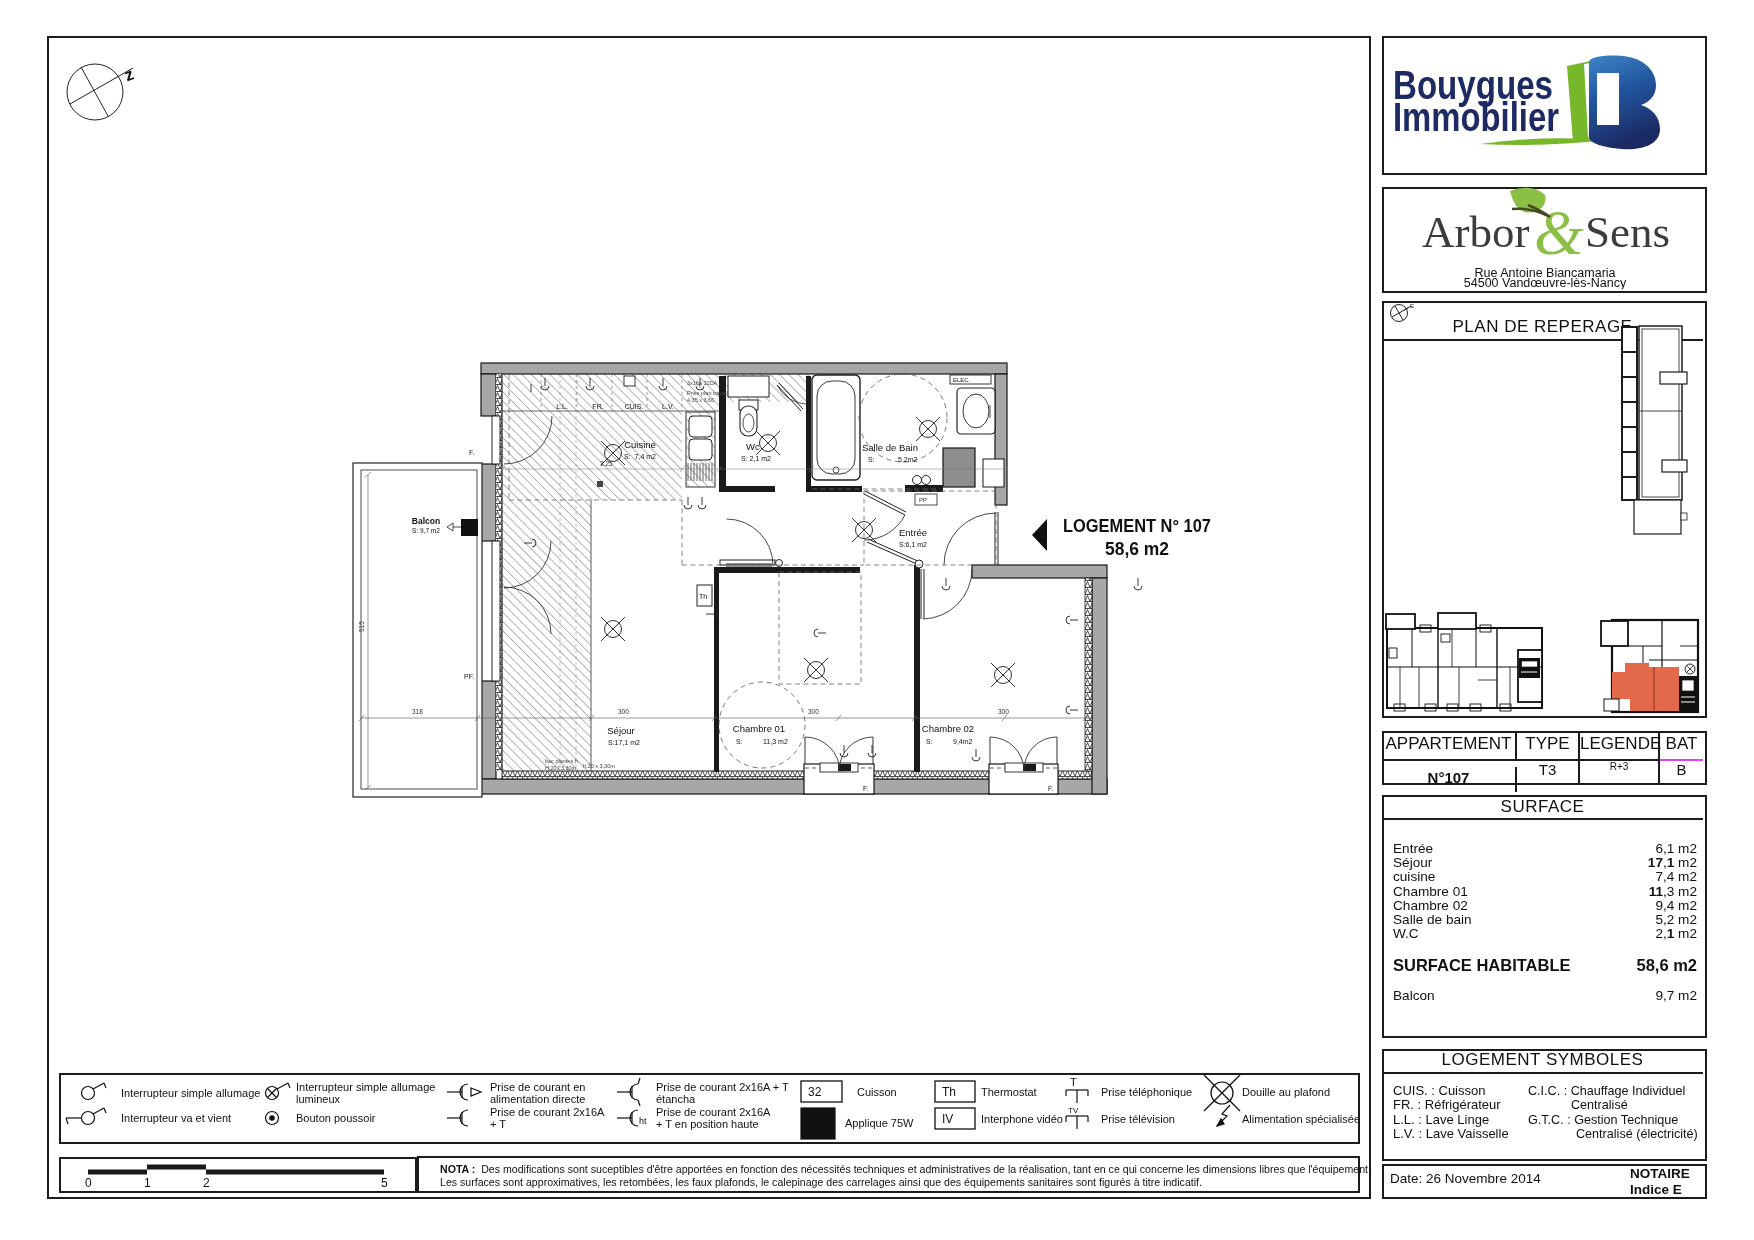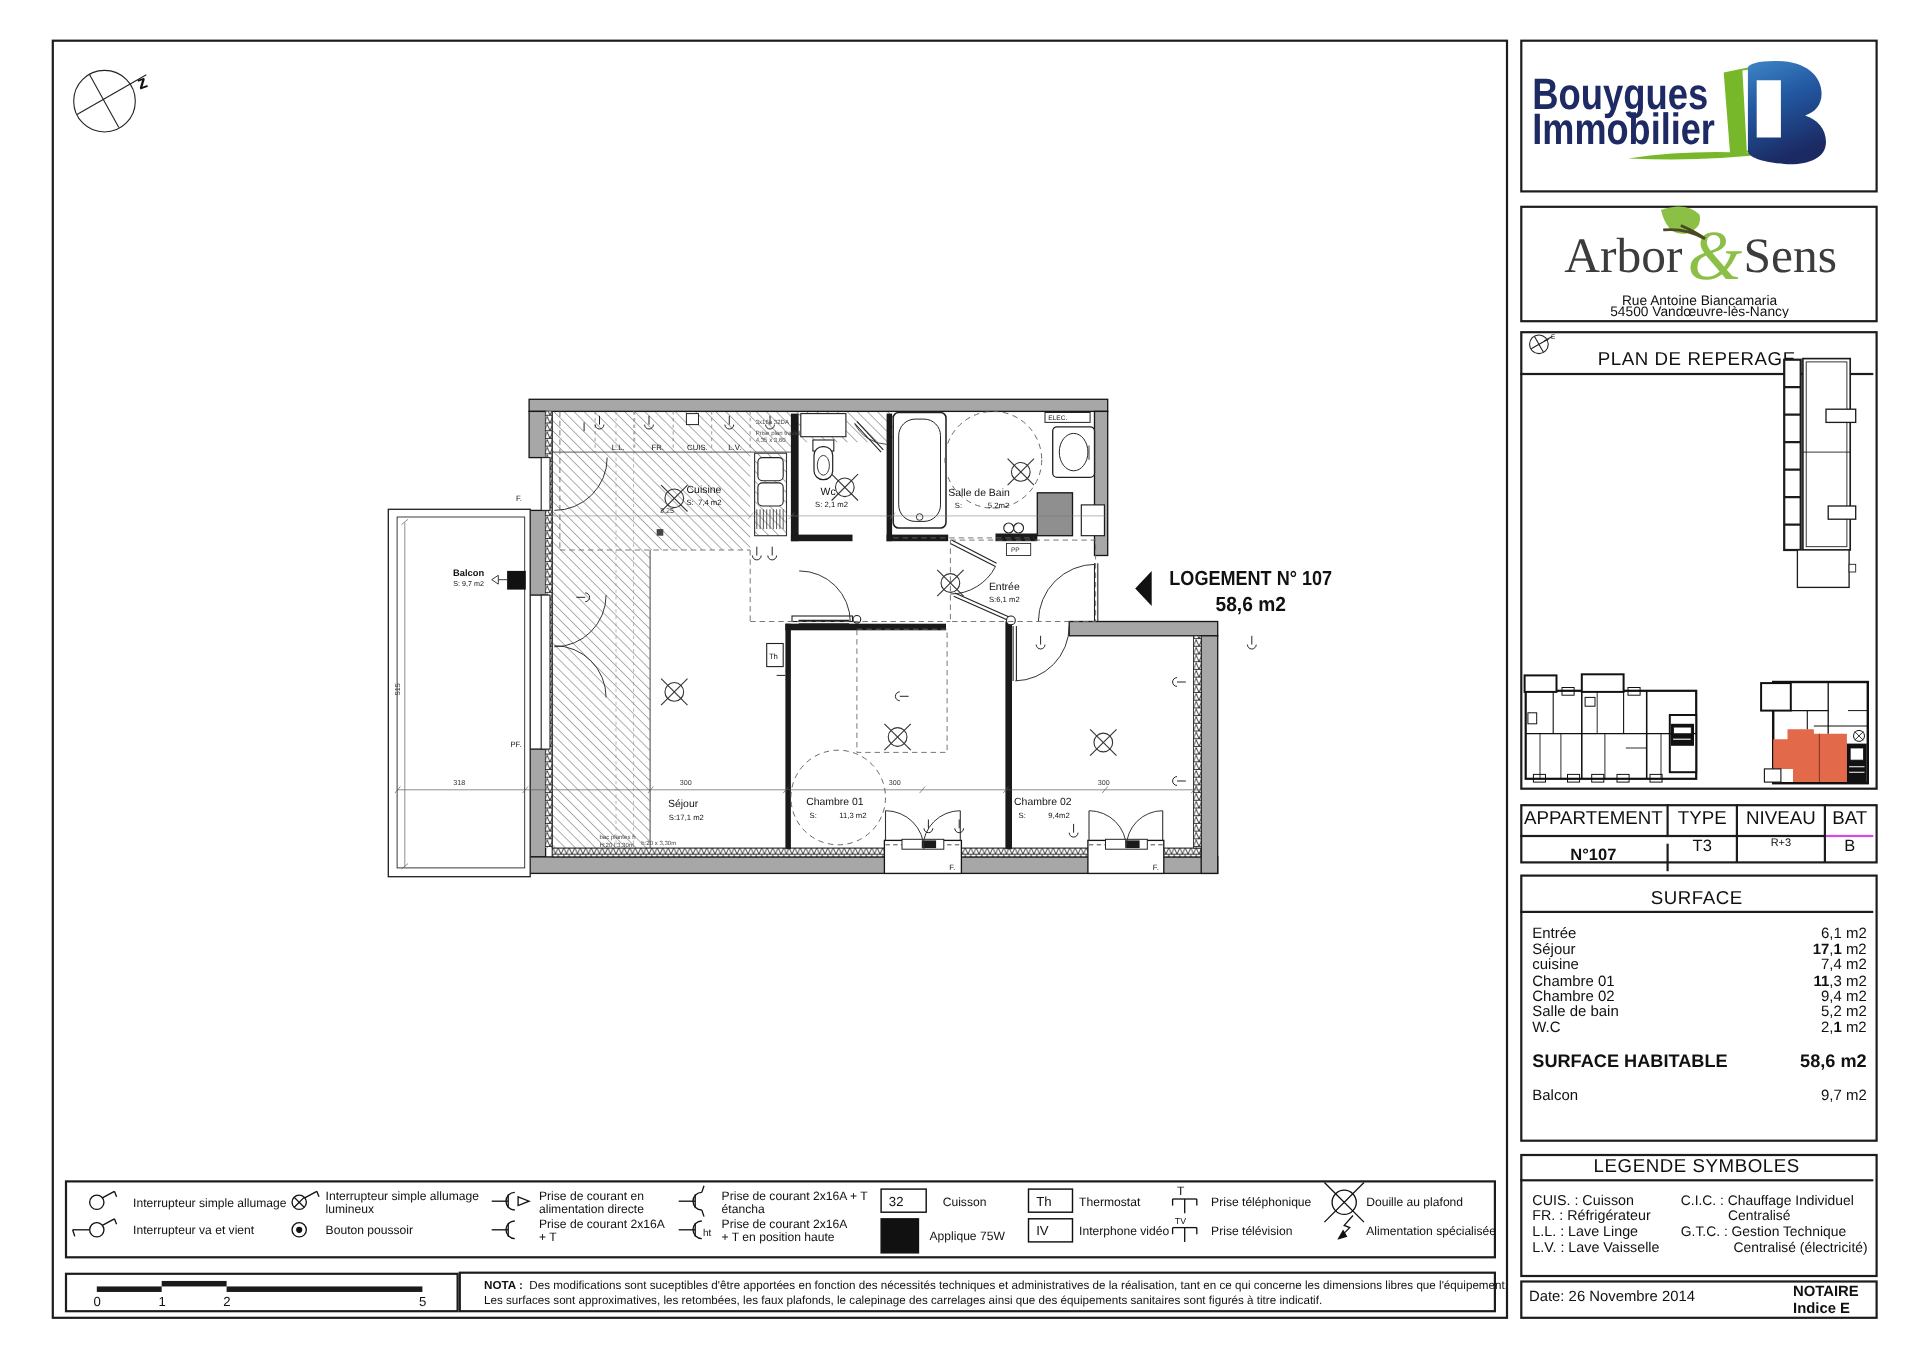--- a/index.html
+++ b/index.html
@@ -615,47 +615,47 @@
   <line x1="1694" y1="665" x2="1686" y2="673" stroke-width="0.8"></line>
   <rect x="1604" y="699" width="15" height="12" fill="#fff" stroke-width="1"></rect>
 </g>
 </svg>
 
 <div class="box" style="left:1382px;top:731px;width:321px;height:50px;"></div>
 
 <div class="abs" style="left:1382px;top:731px;width:321px;height:51px;font-size:17px;">
   <div class="abs" style="left:0;top:0;width:133px;height:25px;border-right:2px solid #1c1c1c;border-bottom:2px solid #1c1c1c;text-align:center;padding-top:3px;">APPARTEMENT</div>
   <div class="abs" style="left:135px;top:0;width:61px;height:25px;border-right:2px solid #1c1c1c;border-bottom:2px solid #1c1c1c;text-align:center;padding-top:3px;">TYPE</div>
-  <div class="abs" style="left:198px;top:0;width:78px;height:25px;border-right:2px solid #1c1c1c;border-bottom:2px solid #1c1c1c;text-align:center;padding-top:3px;">NIVEAU</div>
+  <div class="abs" style="left:198px;top:0;width:78px;height:25px;border-right:2px solid #1c1c1c;border-bottom:2px solid #1c1c1c;text-align:center;padding-top:3px;">LEGENDE</div>
   <div class="abs" style="left:278px;top:0;width:43px;height:25px;text-align:center;border-bottom:2px solid #d946ef;padding-top:3px;">BAT</div>
 
   <div class="abs" style="left:0;top:36px;width:133px;height:23px;border-right:2px solid #1c1c1c;text-align:center;font-size:15px;padding-top:2px;font-weight:bold;">N°107</div>
   <div class="abs" style="left:135px;top:28px;width:61px;height:23px;border-right:2px solid #1c1c1c;text-align:center;font-size:15px;padding-top:2px;">T3</div>
   <div class="abs" style="left:198px;top:28px;width:78px;height:23px;border-right:2px solid #1c1c1c;text-align:center;font-size:10px;padding-top:2px;">R+3</div>
   <div class="abs" style="left:278px;top:28px;width:43px;height:23px;text-align:center;font-size:15px;padding-top:2px;">B</div>
 </div>
 
 <div class="box" style="left:1382px;top:795px;width:321px;height:239px;"></div>
-<div class="abs" style="left:1382px;top:795px;width:321px;height:21px;border-bottom:2px solid #1c1c1c;text-align:center;font-size:17px;letter-spacing:0.5px;padding-top:12px;">SURFACE</div>
+<div class="abs" style="left:1382px;top:795px;width:321px;height:21px;border-bottom:2px solid #1c1c1c;text-align:center;font-size:17px;letter-spacing:0.5px;padding-top:2px;">SURFACE</div>
 
 <div class="abs" style="left:1393px;top:842px;width:304px;font-size:13.6px;line-height:14.2px;">
   <div>Entrée<span style="float:right">6,1 m2</span></div>
   <div>Séjour<span style="float:right"><b>17</b>,<b>1</b> m2</span></div>
   <div>cuisine<span style="float:right">7,4 m2</span></div>
   <div>Chambre 01<span style="float:right"><b>11</b>,3 m2</span></div>
   <div>Chambre 02<span style="float:right">9,4 m2</span></div>
   <div>Salle de bain<span style="float:right">5,2 m2</span></div>
   <div>W.C<span style="float:right">2,<b>1</b> m2</span></div>
 </div>
 
 <div class="abs" style="left:1393px;top:956px;width:304px;font-size:16.5px;font-weight:bold;">SURFACE HABITABLE<span style="float:right">58,6 m2</span></div>
 
 <div class="abs" style="left:1393px;top:988px;width:304px;font-size:13.6px;">Balcon<span style="float:right">9,7 m2</span></div>
 
 <div class="box" style="left:1382px;top:1049px;width:321px;height:108px;"></div>
-<div class="abs" style="left:1382px;top:1049px;width:321px;height:22px;border-bottom:2px solid #1c1c1c;text-align:center;font-size:17px;letter-spacing:0.5px;padding-top:1px;">LEGENDE SYMBOLES</div>
+<div class="abs" style="left:1382px;top:1049px;width:321px;height:22px;border-bottom:2px solid #1c1c1c;text-align:center;font-size:17px;letter-spacing:0.5px;padding-top:1px;">LOGEMENT SYMBOLES</div>
 
 <div class="abs" style="left:1393px;top:1084px;width:145px;font-size:13px;line-height:14.4px;white-space:nowrap;">CUIS. : Cuisson<br>FR. : Réfrigérateur<br>L.L. : Lave Linge<br>L.V. : Lave Vaisselle</div>
 <div class="abs" style="left:1528px;top:1084px;width:178px;font-size:12.6px;line-height:14.4px;white-space:nowrap;">C.I.C. : Chauffage Individuel<br><span style="margin-left:43px">Centralisé</span><br>G.T.C. : Gestion Technique<br><span style="margin-left:48px">Centralisé (électricité)</span></div>
 
 <div class="box" style="left:1382px;top:1164px;width:321px;height:31px;"></div>
 <div class="abs" style="left:1390px;top:1171px;font-size:13.5px;">Date: 26 Novembre 2014</div>
 <div class="abs" style="left:1630px;top:1166px;font-size:13.5px;font-weight:bold;line-height:16px;">NOTAIRE<br>Indice E</div>
 
 </body></html>

